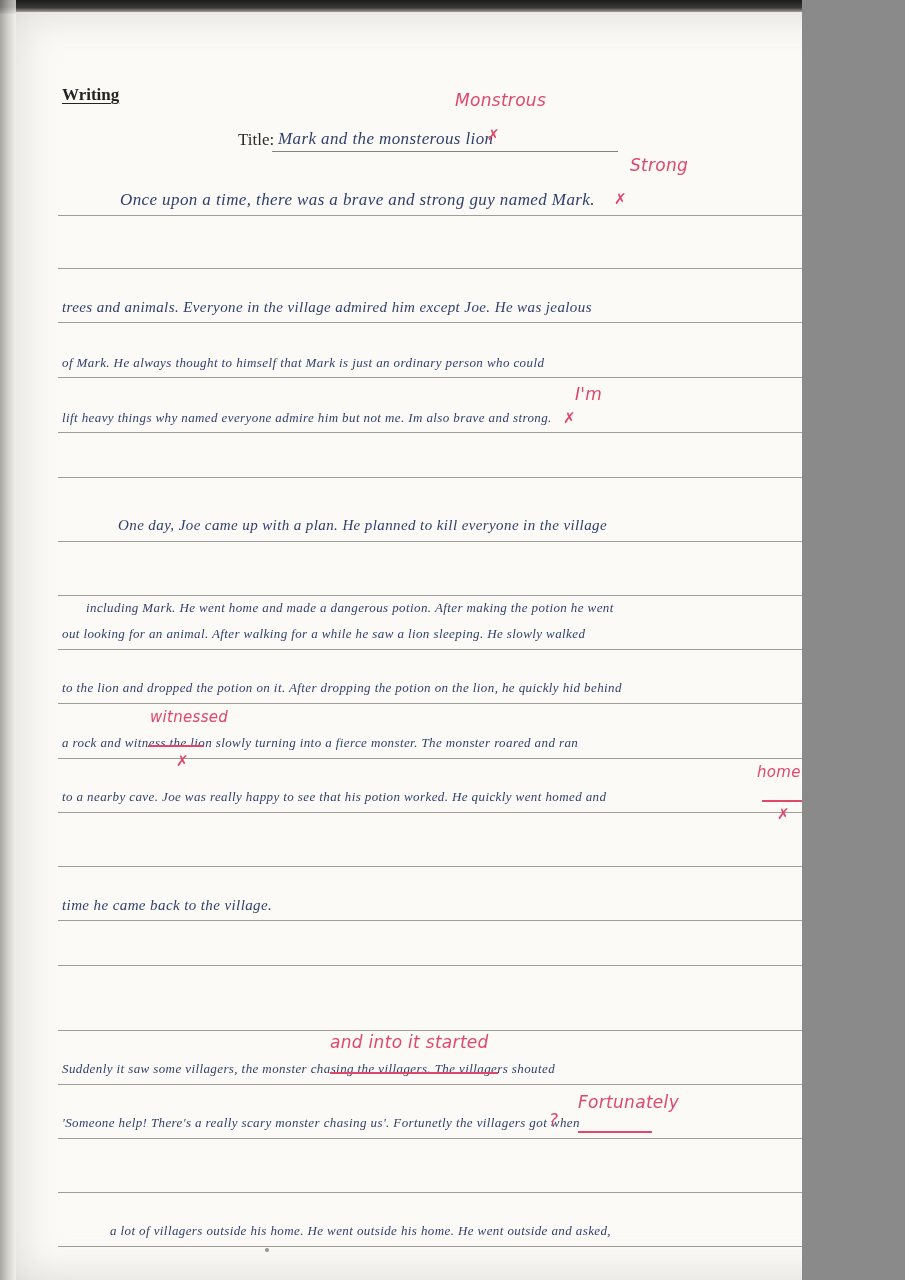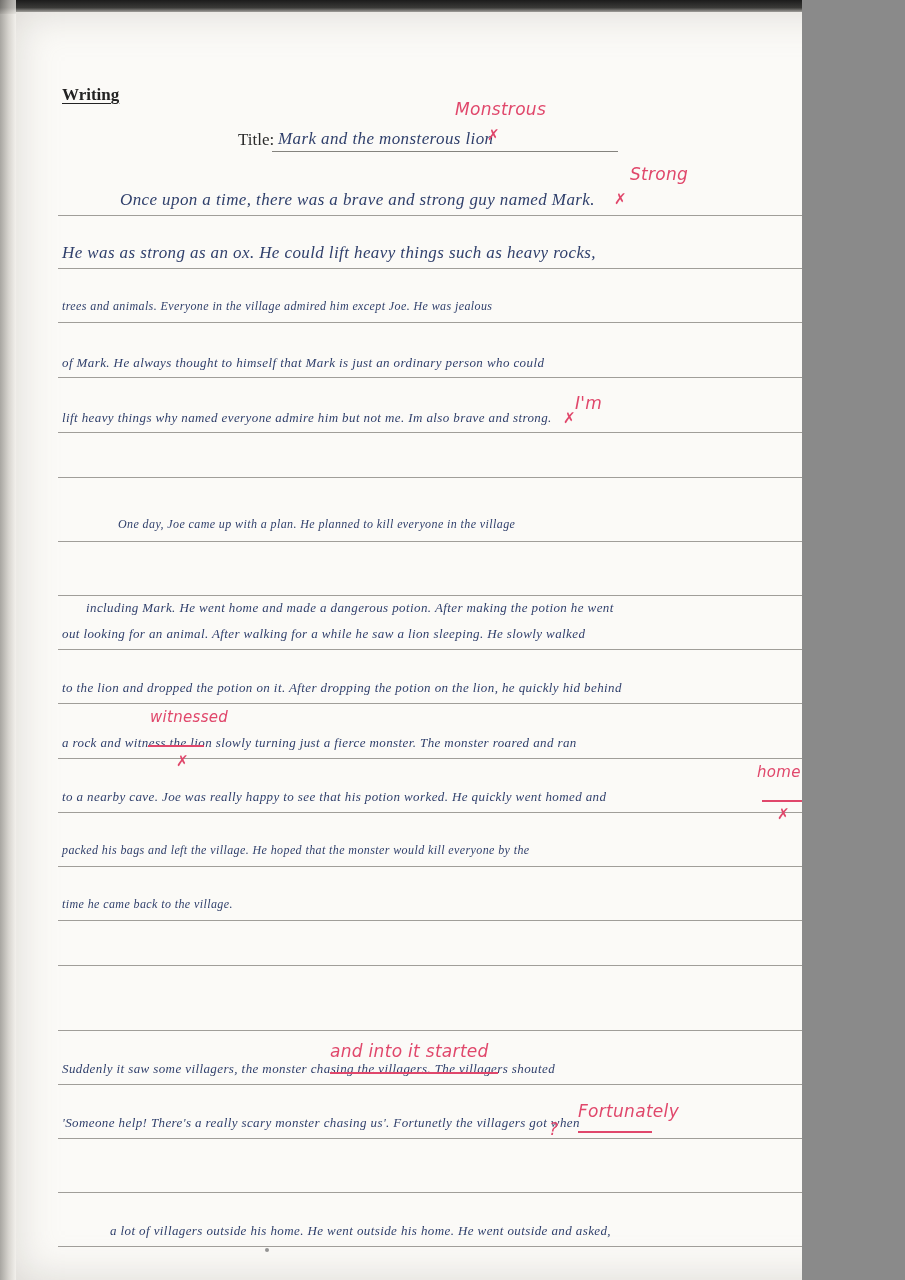--- a/index.html
+++ b/index.html
@@ -68,31 +68,31 @@
   
   .hw {
     position: absolute;
     color: #2f3f6b;
     font-family: Liberation Serif, serif;
     font-style: italic;
     white-space: nowrap;
     letter-spacing: .4px;
   }
   .hw.s1 { font-size: 17px; }
-  .hw.s2 { font-size: 12px; }
+  .hw.s2 { font-size: 15px; }
   .hw.s3 { font-size: 13px; }
   .red {
     position: absolute;
     color: #e0476b;
     font-family: "DejaVu Sans", sans-serif;
     font-style: italic;
     white-space: nowrap;
     letter-spacing: .3px;
   }
-  .red.r2 { font-size: 17px; margin-top: 9px; }
+  .red.r2 { font-size: 17px; }
   .red.r3 { font-size: 15px; }
 
   .strike {
     position: absolute;
     height: 2px;
     background: #e0476b;
     transform-origin: left center;
   }
   .xmark {
     position: absolute;
@@ -154,21 +154,20 @@
   <div class="hw s1" style="left:278px; top:129px;">Mark and the monsterous lion</div>
   <div class="red r2" style="left:455px; top:90px;">Monstrous</div>
   <div class="xmark" style="left:487px; top:126px;">✗</div>
 
   <div class="rule" style="left:58px; top:215px; width:782px;"></div>
   <div class="hw s1" style="left:120px; top:190px;">Once upon a time, there was a brave and strong guy named Mark.</div>
   <div class="red r2" style="left:630px; top:155px;">Strong</div>
   <div class="xmark" style="left:614px; top:190px;">✗</div>
 
   <div class="rule" style="left:58px; top:268px; width:782px;"></div>
-  <div class="hw s1" style="left:62px; top:243px;">He was as strong as an ox. He could lift heavy things such as heavy rocks,</div>
 
   <div class="rule" style="left:58px; top:322px; width:782px;"></div>
   <div class="hw s2" style="left:62px; top:299px;">trees and animals. Everyone in the village admired him except Joe. He was jealous</div>
 
   <div class="rule" style="left:58px; top:377px; width:782px;"></div>
   <div class="hw s3" style="left:62px; top:355px;">of Mark. He always thought to himself that Mark is just an ordinary person who could</div>
 
   <div class="rule" style="left:58px; top:432px; width:782px;"></div>
   <div class="hw s3" style="left:62px; top:410px;">lift heavy things why named everyone admire him but not me. Im also brave and strong.</div>
   <div class="red r2" style="left:575px; top:384px;">I'm</div>
@@ -182,33 +181,32 @@
   <div class="rule" style="left:58px; top:595px; width:782px;"></div>
   <div class="hw s3" style="left:62px; top:600px;margin-left:24px;">including Mark. He went home and made a dangerous potion. After making the potion he went</div>
 
   <div class="rule" style="left:58px; top:649px; width:782px;"></div>
   <div class="hw s3" style="left:62px; top:626px;">out looking for an animal. After walking for a while he saw a lion sleeping. He slowly walked</div>
 
   <div class="rule" style="left:58px; top:703px; width:782px;"></div>
   <div class="hw s3" style="left:62px; top:680px;">to the lion and dropped the potion on it. After dropping the potion on the lion, he quickly hid behind</div>
 
   <div class="rule" style="left:58px; top:758px; width:782px;"></div>
-  <div class="hw s3" style="left:62px; top:735px;">a rock and witness the lion slowly turning just a fierce monster. The monster roared and ran</div>
+  <div class="hw s3" style="left:62px; top:735px;">a rock and witness the lion slowly turning into a fierce monster. The monster roared and ran</div>
   <div class="red r3" style="left:150px; top:708px;">witnessed</div>
   <div class="strike" style="left:148px; top:745px; width:56px;"></div>
   <div class="xmark" style="left:176px; top:752px;">✗</div>
 
   <div class="rule" style="left:58px; top:812px; width:782px;"></div>
   <div class="hw s3" style="left:62px; top:789px;">to a nearby cave. Joe was really happy to see that his potion worked. He quickly went homed and</div>
   <div class="red r3" style="left:757px; top:763px;">home</div>
   <div class="strike" style="left:762px; top:800px; width:44px;"></div>
   <div class="xmark" style="left:777px; top:805px;">✗</div>
 
   <div class="rule" style="left:58px; top:866px; width:782px;"></div>
-  <div class="hw s2" style="left:62px; top:843px;">packed his bags and left the village. He hoped that the monster would kill everyone by the</div>
 
   <div class="rule" style="left:58px; top:920px; width:782px;"></div>
   <div class="hw s2" style="left:62px; top:897px;">time he came back to the village.</div>
 
   <div class="rule" style="left:58px; top:965px; width:782px;"></div>
 
   <div class="rule" style="left:58px; top:1030px; width:782px;"></div>
 
   <div class="rule" style="left:58px; top:1084px; width:782px;"></div>
   <div class="hw s3" style="left:62px; top:1061px;">Suddenly it saw some villagers, the monster chasing the villagers. The villagers shouted</div>

